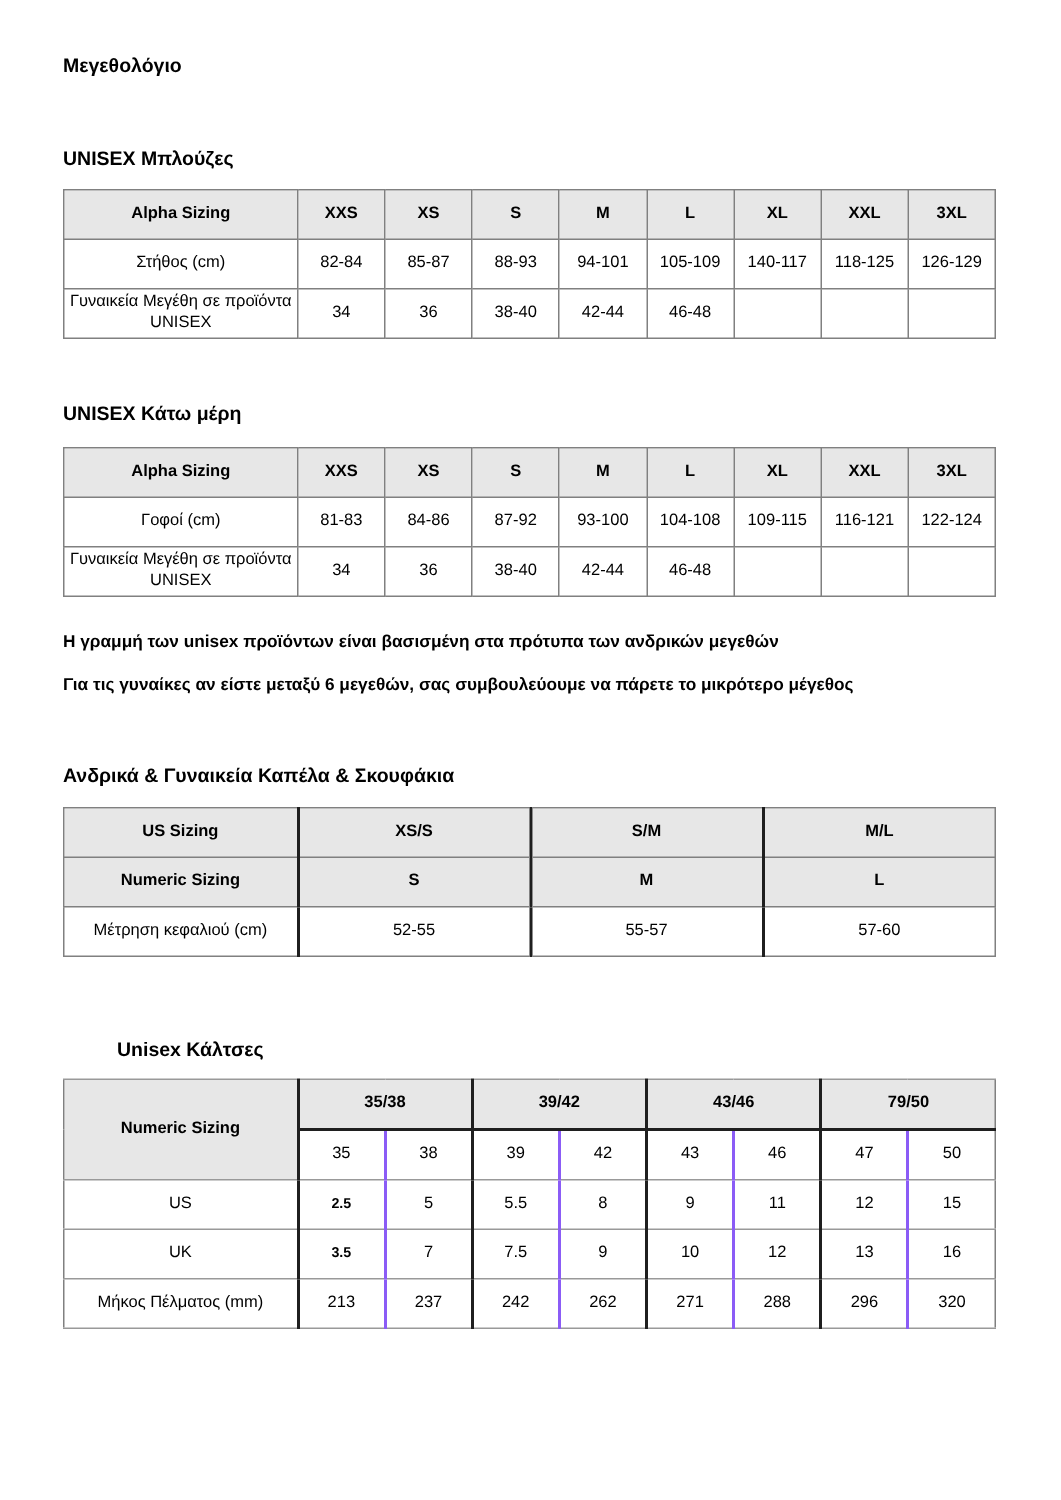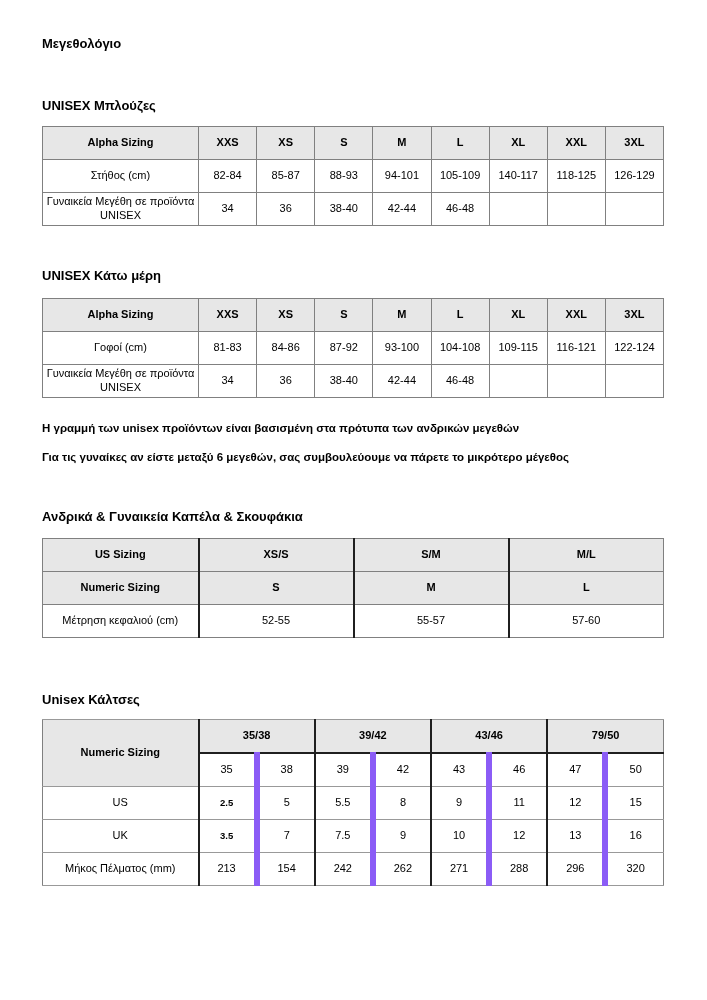--- a/index.html
+++ b/index.html
@@ -7,40 +7,40 @@
     width:707px; height:1000px; box-sizing:border-box;
     padding:36px 43px 0 42px;
     font-family:"Liberation Sans", sans-serif;
     color:#000; overflow:hidden;
   }
   .doc-title { font-size:13px; font-weight:bold; margin:0; }
   .section-heading { font-size:13px; font-weight:bold; margin:0; }
   .h-tops    { margin-top:47px; margin-bottom:13px; }
   .h-bottoms { margin-top:42px; margin-bottom:15px; }
   .h-hats    { margin-top:46px; margin-bottom:14px; }
-  .h-socks   { margin-top:54px; margin-bottom:12px; }
+  .h-socks   { margin-top:54px; margin-bottom:12px;margin-left:36px; }
 
   table { border-collapse:collapse; width:622px; table-layout:fixed; }
   td {
     font-size:11px; text-align:center; vertical-align:middle;
     height:32px; padding:0 3px; line-height:1.25; overflow:hidden;
   }
   .hdr { background:#e7e7e7; font-weight:bold; }
 
   
   .grid-table td { border:1px solid #808080; }
 
   
   .hats-table td { border:1px solid #808080; }
   .hats-table td + td { border-left:2px solid #1f1f1f; }
 
   
   .socks-table td { border-top:1px solid #999; border-bottom:1px solid #999; }
   .socks-table { border:1px solid #808080; }
-  .socks-table td.thin-left  { border-left:6px solid #8b5cf6;margin-top:20px; }
+  .socks-table td.thin-left  { border-left:2px solid #8b5cf6;margin-top:20px; }
   .socks-table td.thick-left { border-left:2px solid #1f1f1f;margin-top:31px; }
   .socks-table td.group-cell { border-bottom:2px solid #1f1f1f; }
   .socks-table td.b { font-weight:normal; }
   .socks-table td.sm { font-size:9.5px; font-weight:bold; }
 
   .note { font-size:11.5px; font-weight:bold; margin:0 0 17px 0; }
   .notes-block { margin-top:24px; }
 </style>
 </head>
 <body>
@@ -231,21 +231,21 @@
     <td class="b thick-left">7.5</td>
     <td class="b thin-left">9</td>
     <td class="b thick-left">10</td>
     <td class="b thin-left">12</td>
     <td class="b thick-left">13</td>
     <td class="b thin-left">16</td>
   </tr>
   <tr>
     <td>Μήκος Πέλματος (mm)</td>
     <td class="thick-left">213</td>
-    <td class="thin-left">154</td>
+    <td class="thin-left">237</td>
     <td class="thick-left">242</td>
     <td class="thin-left">262</td>
     <td class="thick-left">271</td>
     <td class="thin-left">288</td>
     <td class="thick-left">296</td>
     <td class="thin-left">320</td>
   </tr>
 </tbody>
   </table>
 

